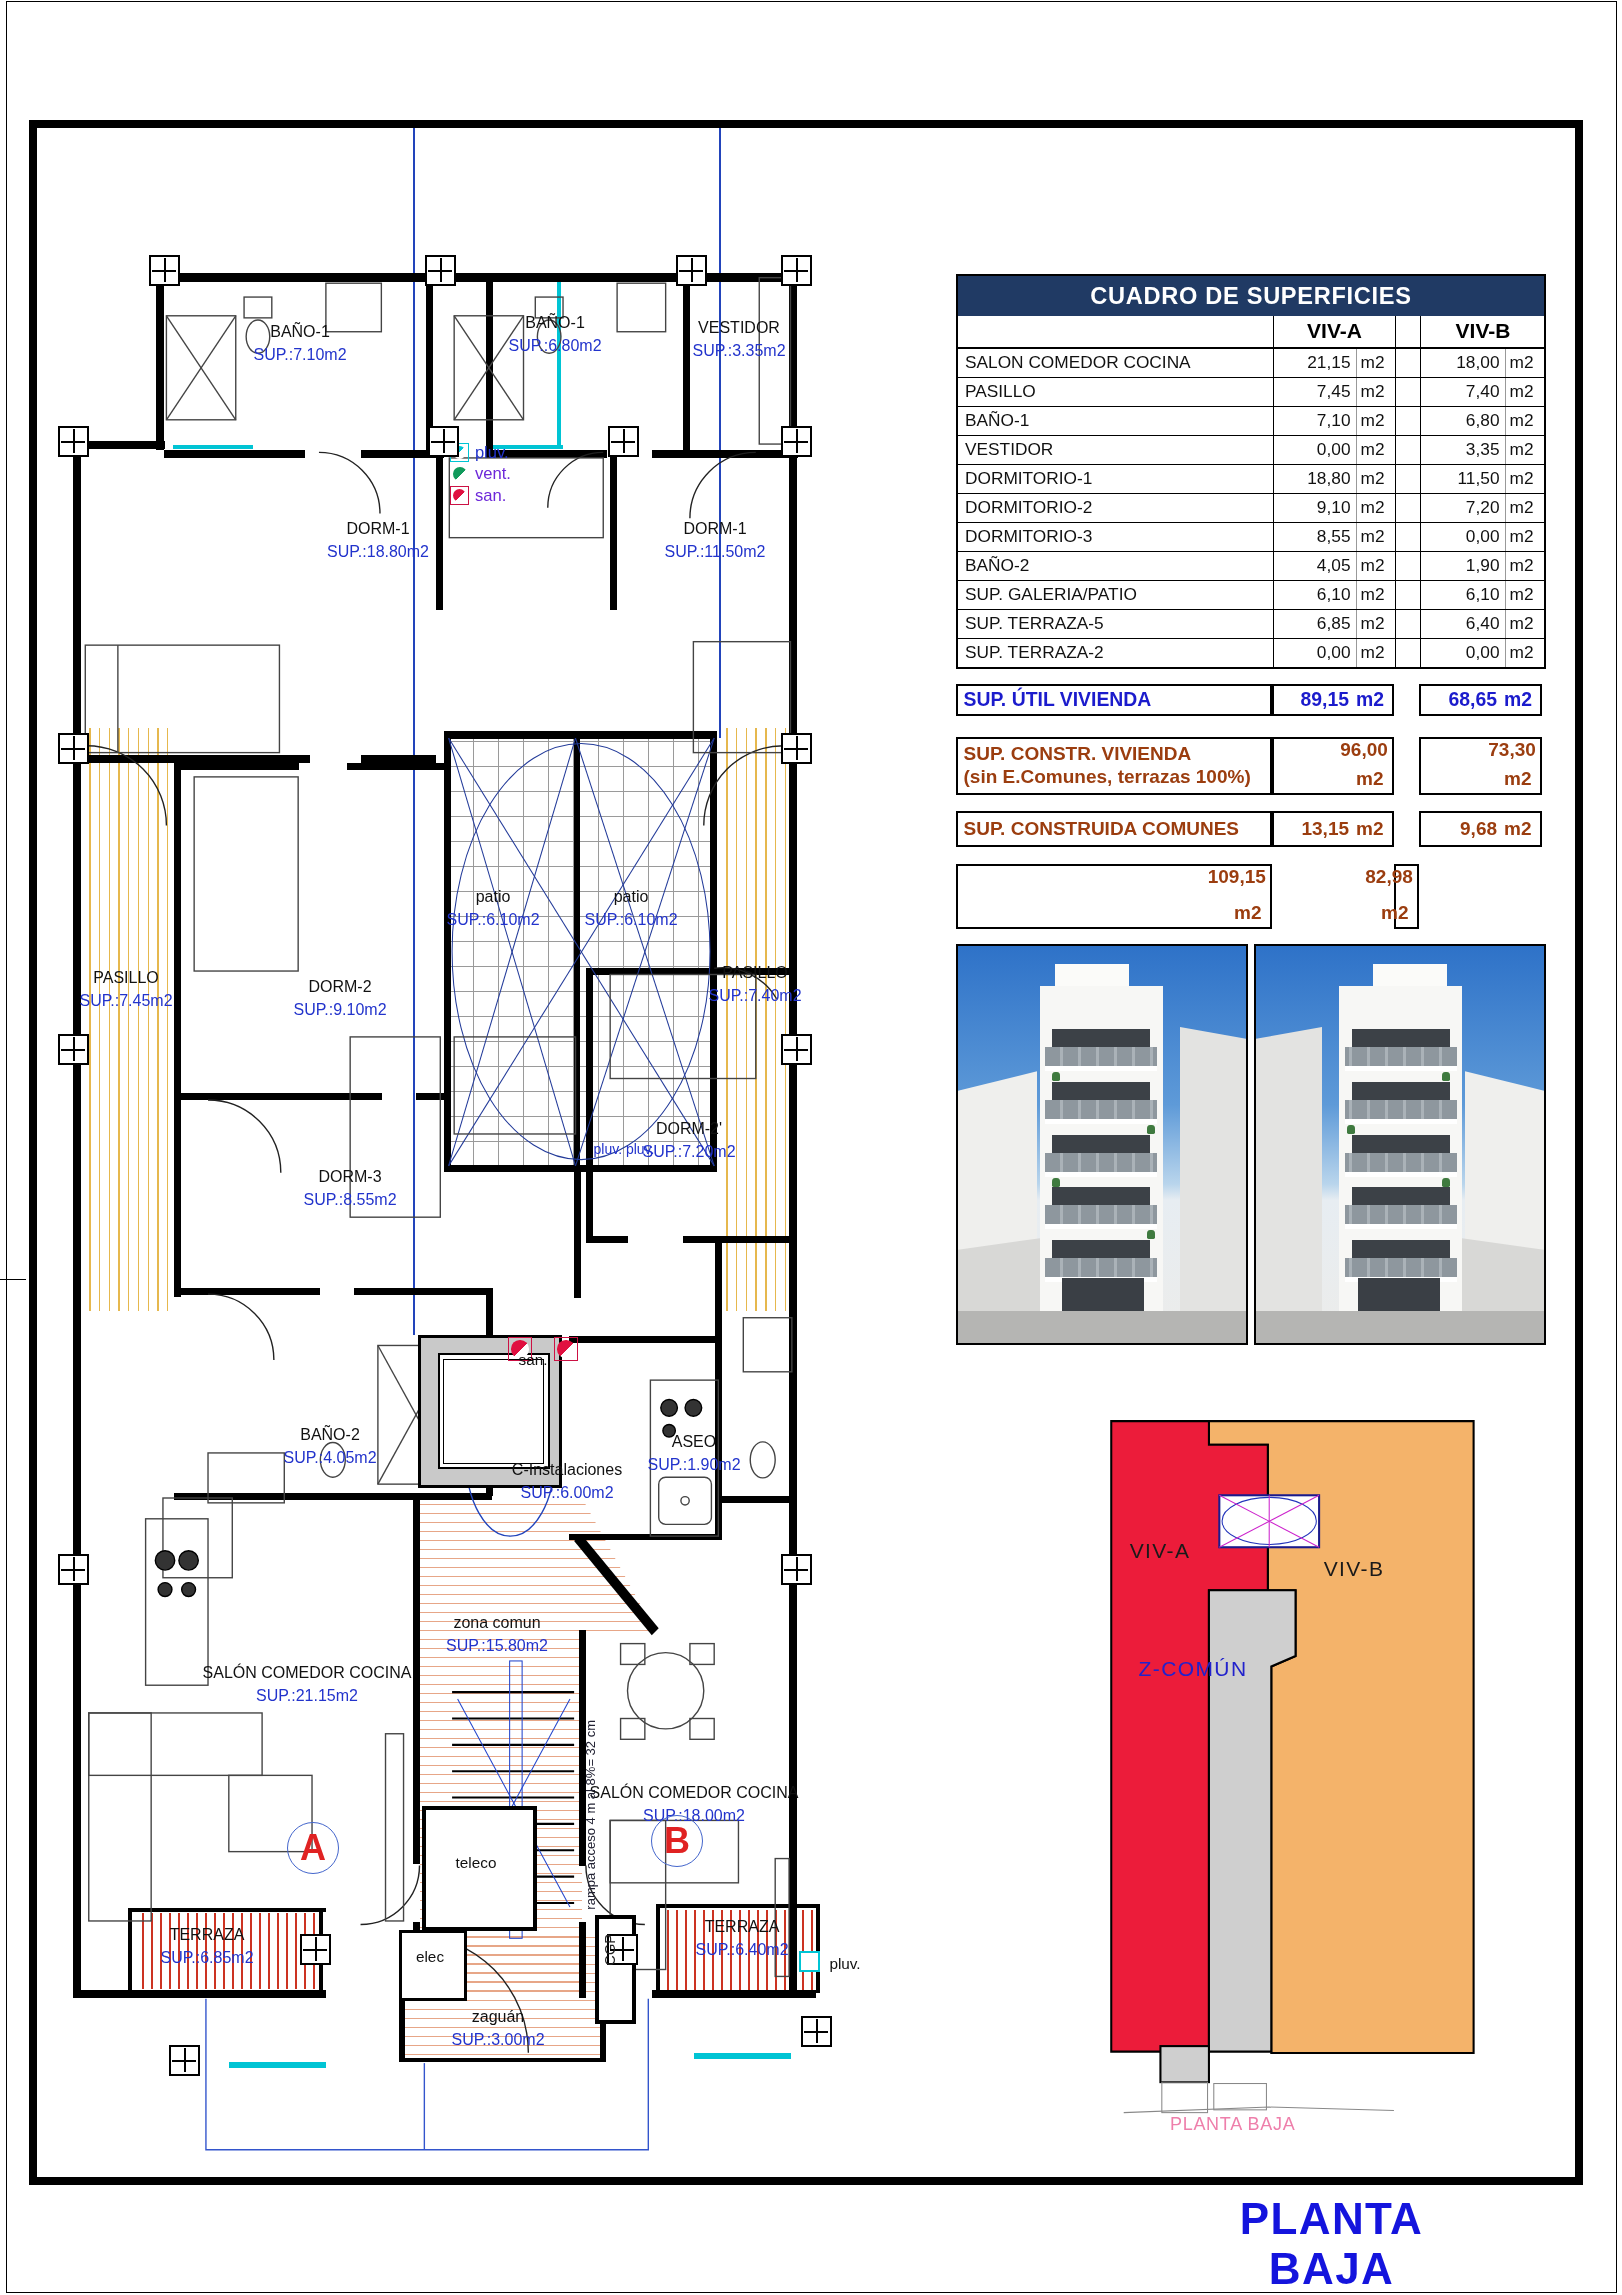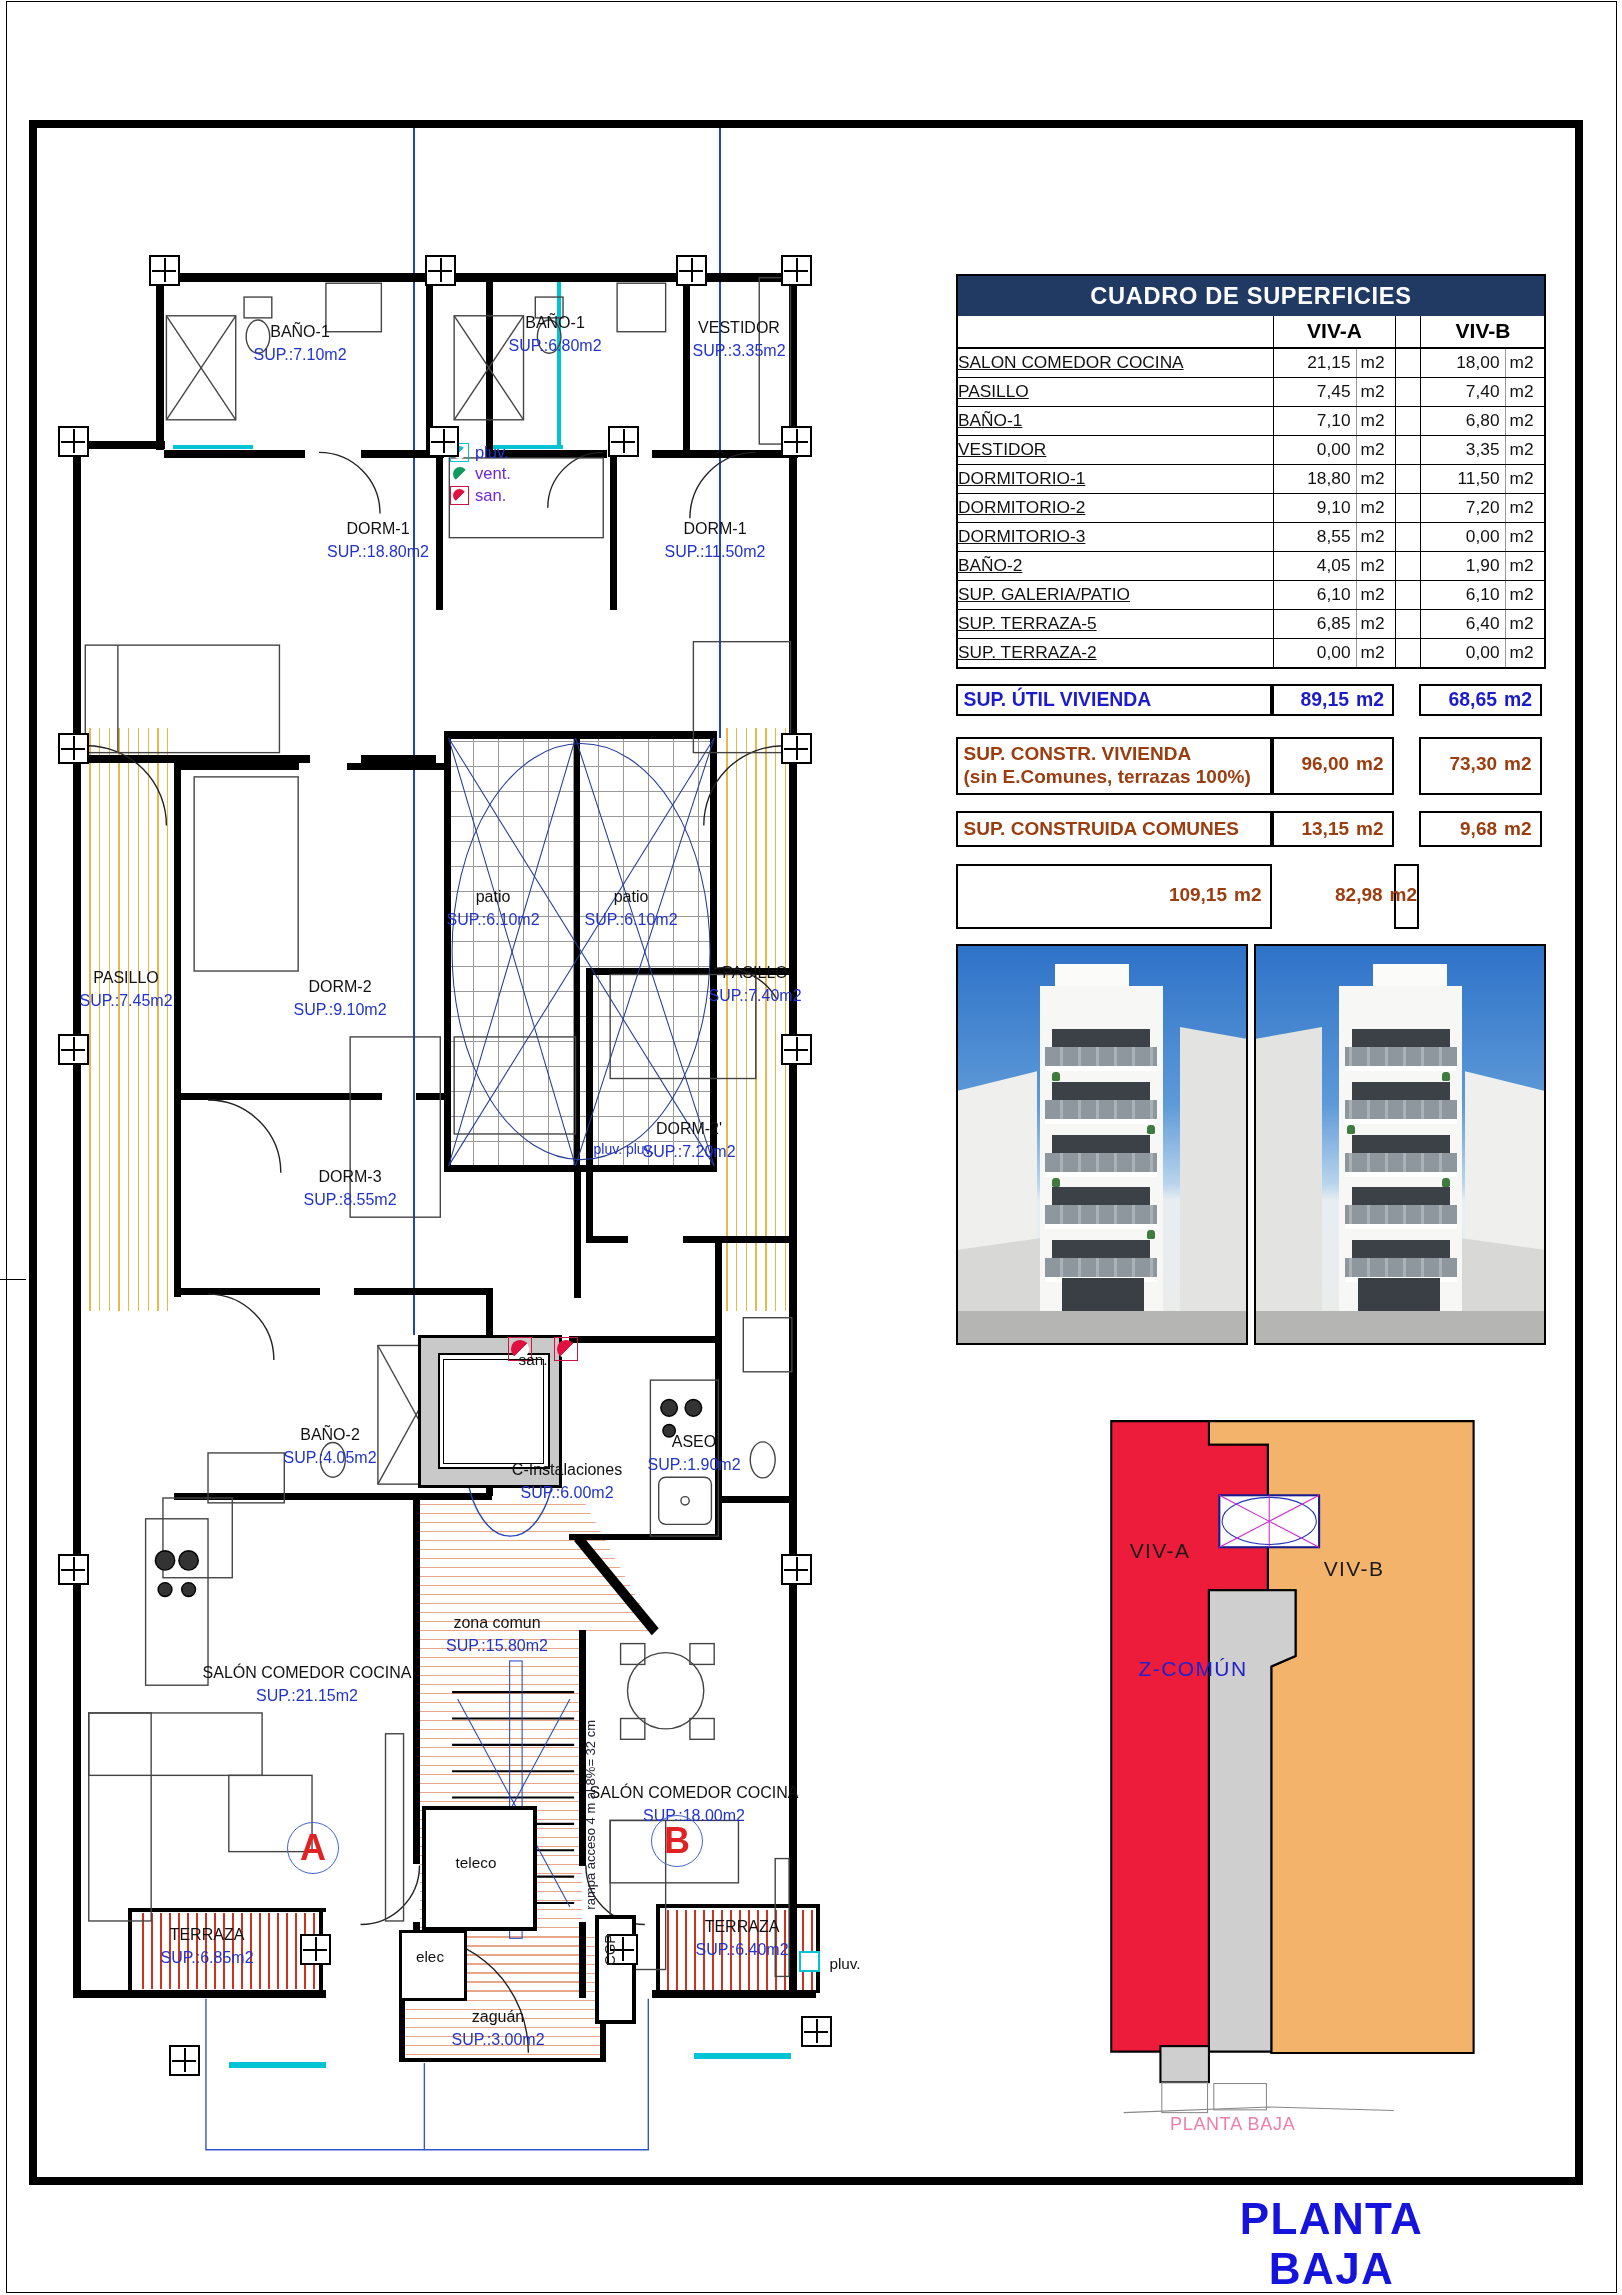--- a/index.html
+++ b/index.html
@@ -66,41 +66,41 @@
   .t-title{height:40px;line-height:40px;background:#203a64;color:#fff;font-weight:bold;
            font-size:23.6px;text-align:center;letter-spacing:0.7px;}
   .t-sub{height:32px;line-height:29px;background:#203a64;color:#fff;font-weight:bold;
          font-size:18px;text-align:center;}
   .t-grid{display:grid;grid-template-columns:316px 83px 39px 25px 85px 39px;}
   .t-colhead{height:30.5px;border-bottom:2.1px solid #000;}
   .t-colhead div{display:flex;align-items:center;justify-content:center;font-size:21px;font-weight:bold;}
   .t-row{height:28px;border-bottom:1.4px solid #000;}
   .t-row:last-child{border-bottom:none;}
   .t-row div{display:flex;align-items:center;font-size:17.3px;color:#111;box-sizing:border-box;}
-  .c-label{padding-left:0;border-right:1.4px solid #000;text-decoration:underline;}
+  .c-label{padding-left:7px;border-right:1.4px solid #000;}
   .c-anum{justify-content:flex-end;padding-right:5.5px;border-right:0.7px solid #999;font-size:18px;}
   .c-aunit{padding-left:3.5px;border-right:1.4px solid #000;font-size:16px;}
   .c-gap{border-right:1.4px solid #000;}
   .c-bnum{justify-content:flex-end;padding-right:5.5px;border-right:0.7px solid #999;font-size:18px;}
   .c-bunit{padding-left:3.5px;}
   .ch-label{border-right:1.4px solid #000;}
   .ch-a{grid-column:2/4;border-right:1.4px solid #000;}
   .ch-gap{border-right:1.4px solid #000;}
   .ch-b{grid-column:5/7;}
 
   .sum-row{display:grid;grid-template-columns:316px 122px 25px 123px;background:transparent;}
   .sum-box{border:2.1px solid #000;box-sizing:border-box;display:flex;align-items:center;background:#fff;}
   .sum-label{flex-direction:column;align-items:flex-start;justify-content:center;padding-left:5.5px;}
   .sum-label div{line-height:1.2;}
   .sum-val{justify-content:flex-end;}
   .sum-val .num{flex:1;text-align:right;padding-right:4.2px;}
   .sum-val .u{width:36px;padding-left:2.8px;}
   .st-blue{color:#1b1bcc;font-weight:bold;font-size:19.4px;}
   .st-brown{color:#9b3d0f;font-weight:bold;font-size:19px;}
-  .sum-bottom{align-items:center;}
+  .sum-bottom{align-items:flex-end;flex-direction:column;}
   .sum-bottom .num,.sum-bottom .u{padding-bottom:2.8px;}
 
   
   .render{position:absolute;top:944px;width:292px;height:401px;border:2.1px solid #000;box-sizing:border-box;
           overflow:hidden;background:linear-gradient(180deg,#2e72c8 0%,#5e9ad8 40%,#b9d5ec 60%,#e7edf2 64%,#ececea 100%);}
   .r-scene{position:absolute;inset:0;}
   .mirror .r-scene{transform:scaleX(-1);}
   .r-el{position:absolute;}
   .r-wall-l{left:-32px;top:139px;width:111px;height:173px;background:#efefed;transform:skewY(-14deg);}
   .r-wall-l2{left:0px;top:298px;width:82px;height:104px;background:#d8d8d6;transform:skewY(-8deg);}

